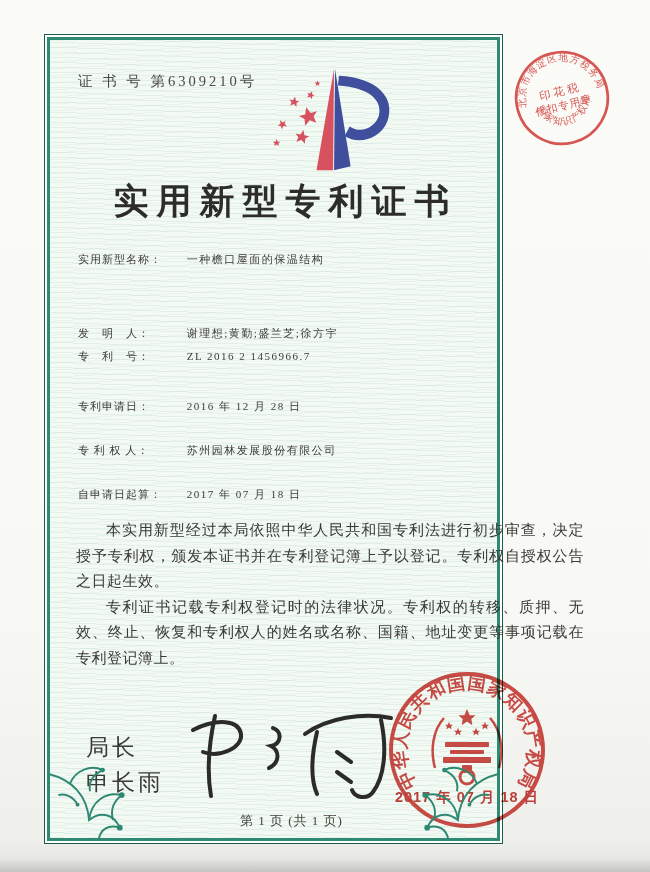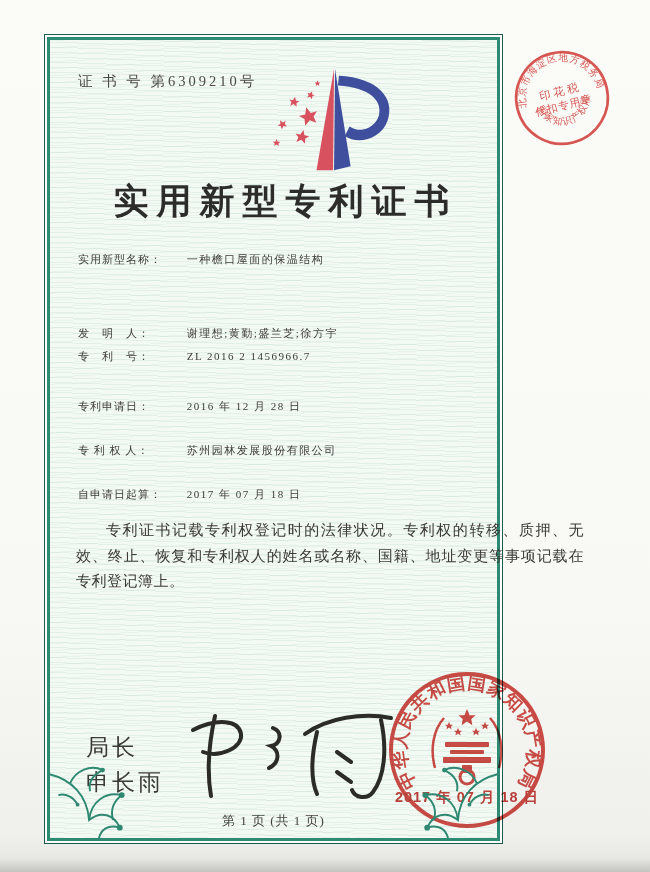--- a/index.html
+++ b/index.html
@@ -42,21 +42,21 @@
     font-size:15px;line-height:25.5px;color:#3a3a36;text-align:justify;
   }
   .paras p{margin:0;text-indent:2em;letter-spacing:.5px;}
   .signoff{position:absolute;left:36px;top:690px;font-size:23px;color:#3a3a36;
     letter-spacing:3px;line-height:35px;}
   .signature{position:absolute;left:105px;top:648px;width:260px;height:130px;}
   .official-seal{position:absolute;left:322px;top:628px;width:190px;height:175px;
     mix-blend-mode:multiply;opacity:.93;}
   .footer{
     position:absolute;left:0;bottom:8px;width:100%;text-align:center;
-    font-size:13px;color:#45453f;letter-spacing:1px;
+    font-size:13px;color:#45453f;letter-spacing:1px;padding-left:18px;
   }
   .ornament{position:absolute;width:96px;height:96px;}
   .orn-left{left:-7px;bottom:-7px;}
   .orn-right{right:-7px;bottom:-7px;transform:scaleX(-1);}
   .photo-edge{
     position:absolute;left:0;bottom:0;width:100%;height:14px;
     background:linear-gradient(180deg,rgba(0,0,0,0) 0%,rgba(60,60,55,.18) 100%);
   }
 </style>
 </head>
@@ -120,20 +120,21 @@
         <span class="flabel">专 利 权 人：</span>
         <span class="fvalue">苏州园林发展股份有限公司</span>
       </div>
       <div class="field f5">
         <span class="flabel">自申请日起算：</span>
         <span class="fvalue">2017 年 07 月 18 日</span>
       </div>
     </div>
 
     <div class="paras">
+      <p>本实用新型经过本局依照中华人民共和国专利法进行初步审查，决定授予专利权，颁发本证书并在专利登记簿上予以登记。专利权自授权公告之日起生效。</p>
       <p>专利证书记载专利权登记时的法律状况。专利权的转移、质押、无效、终止、恢复和专利权人的姓名或名称、国籍、地址变更等事项记载在专利登记簿上。</p>
     </div>
 
     <div class="signoff">
       <div>局长</div>
       <div>申长雨</div>
     </div>
 
     <svg class="signature" viewBox="0 0 260 130">
       <g fill="none" stroke="#2b2b28" stroke-width="4" stroke-linecap="round">

